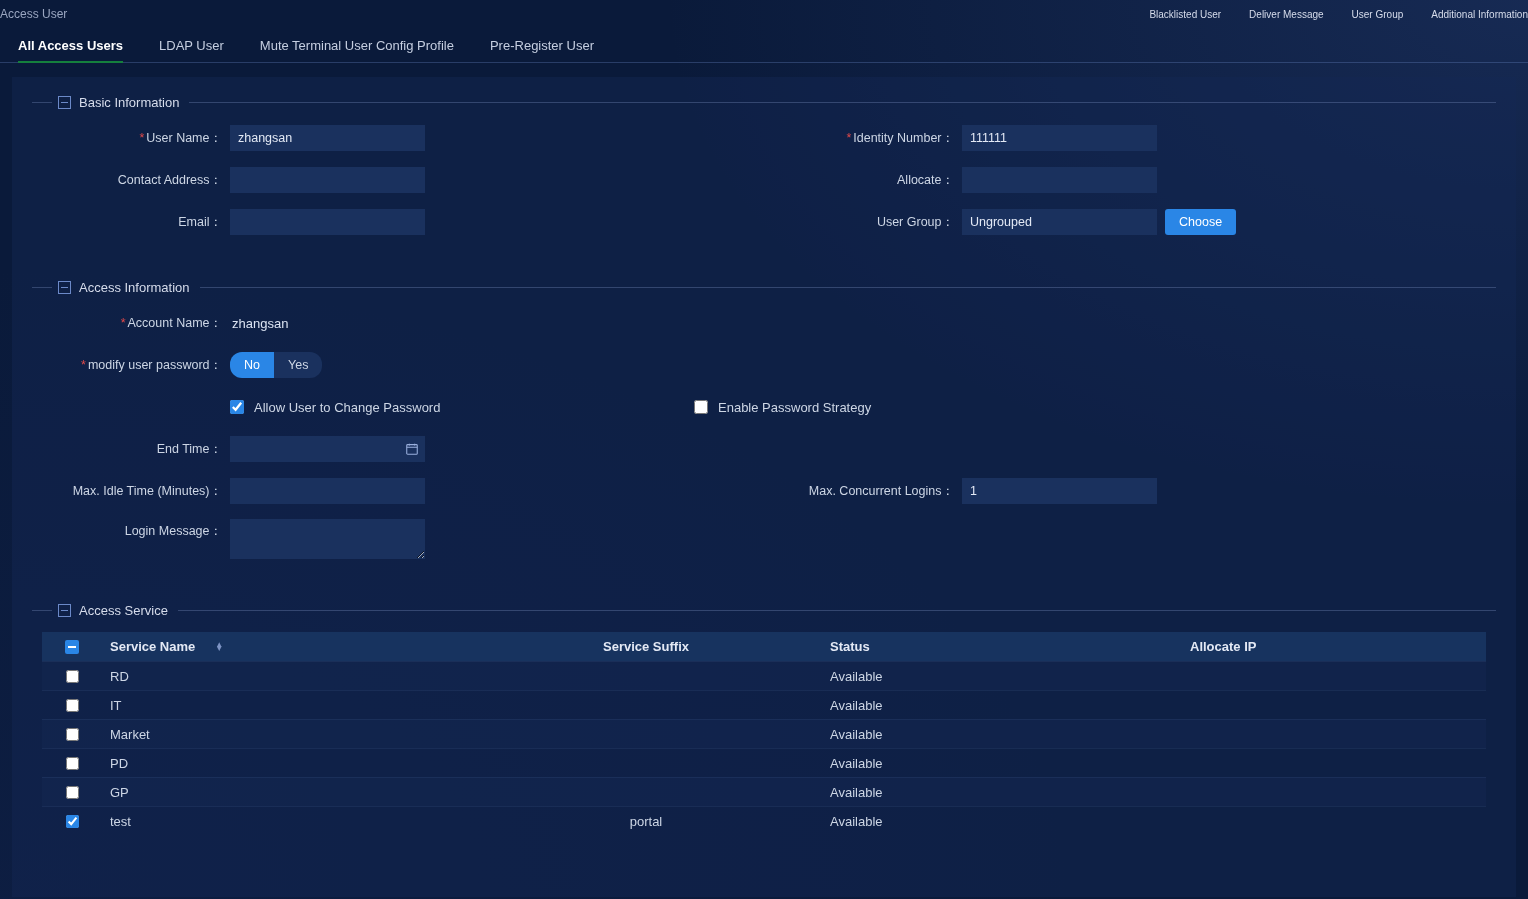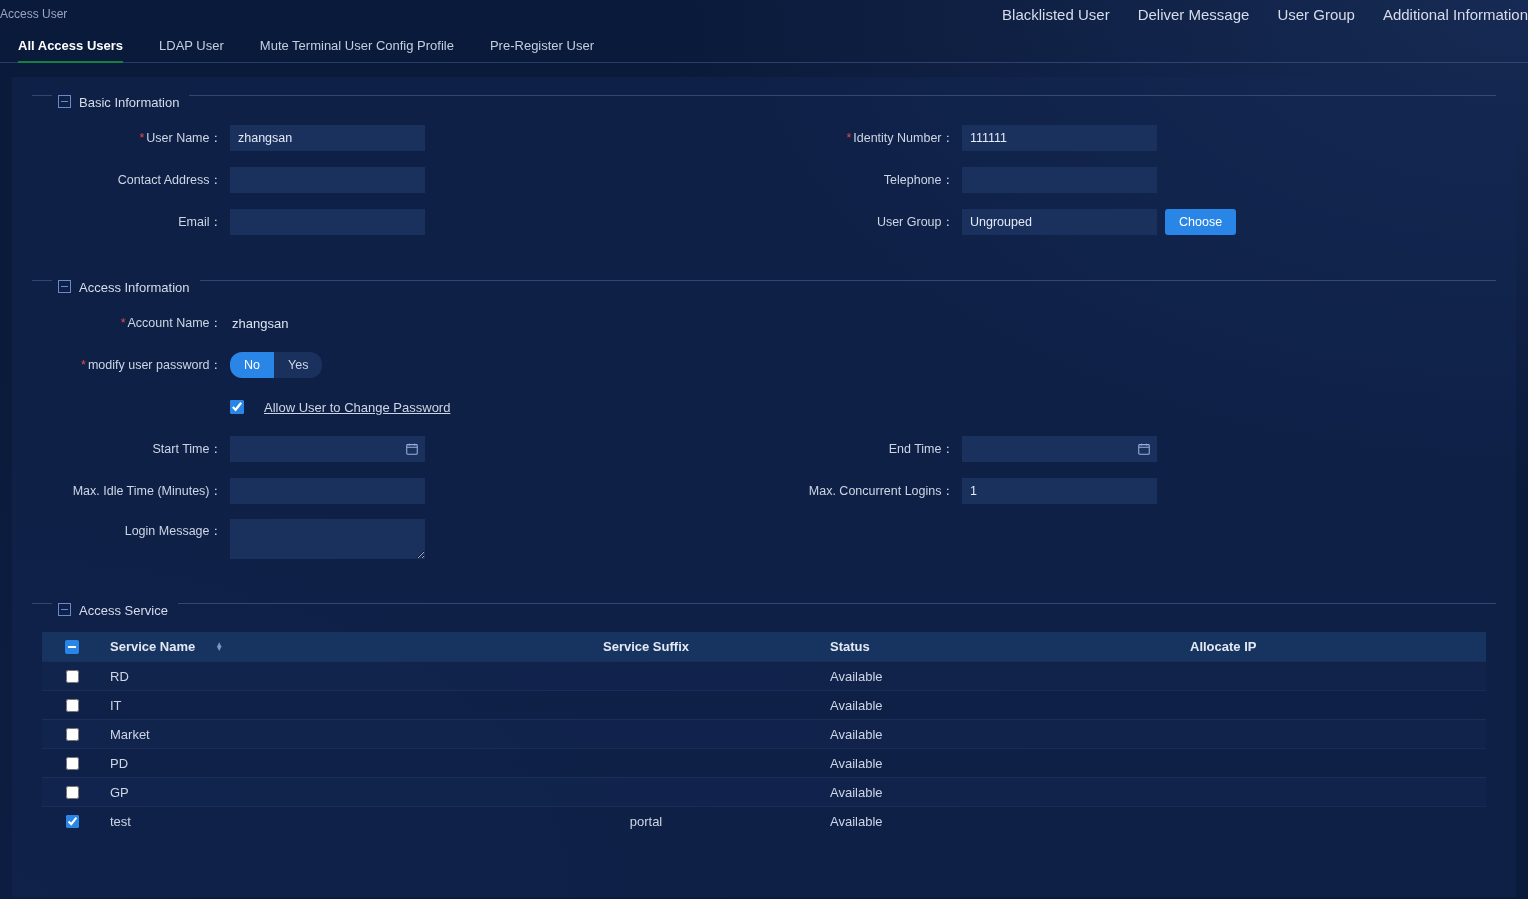--- a/index.html
+++ b/index.html
@@ -15,21 +15,21 @@
 }
 .topbar {
   display: flex;
   justify-content: space-between;
   align-items: center;
   height: 28px;
   padding: 0 0;
 }
 .topbar .title { color: #9aa6c0; font-size: 12px; }
 .topbar-links { display: flex; gap: 28px; }
-.topbar-links a { color: #d6dceb; font-size: 15px; text-decoration: none; cursor: pointer; }
+.topbar-links a { color: #d6dceb; font-size: 10px; text-decoration: none; cursor: pointer; }
 .tabs {
   display: flex;
   gap: 36px;
   padding: 0 18px;
   border-bottom: 1px solid rgba(100,130,190,0.35);
 }
 .tab {
   padding: 10px 0 8px;
   color: #c5cee0;
   cursor: pointer;
@@ -43,20 +43,21 @@
 }
 .canvas {
   background: rgba(20,40,85,0.45);
   margin: 14px 12px 0;
   padding: 18px 0 0;
   min-height: 820px;
 }
 .section { margin: 0 20px 30px; }
 .legend {
   display: flex;
+  align-items: center;
   color: #d6dceb;
   font-size: 13px;
   margin-bottom: 14px;
   position: relative;
 }
 .legend::before {
   content: "";
   flex: 0 0 20px;
   height: 1px;
   background: rgba(140,160,210,0.3);
@@ -115,21 +116,21 @@
   cursor: pointer;
   margin-left: 8px;
 }
 .static-val { color: #dbe3f2; padding-left: 2px; }
 .toggle { display: inline-flex; border-radius: 12px; overflow: hidden; }
 .toggle button {
   height: 26px; padding: 0 14px; border: none; cursor: pointer;
   background: #1a315e; color: #cdd6e5; font-size: 12.5px;
 }
 .toggle button.on { background: #2a86e6; color: #fff; }
-.chk { display: inline-flex; align-items: center; gap: 20px; cursor: pointer; text-decoration: underline; }
+.chk { display: inline-flex; align-items: center; gap: 10px; cursor: pointer; }
 .chk input { width: 14px; height: 14px; accent-color: #2a86e6; }
 .ta {
   width: 195px; height: 40px; background: #1a315e; border: none;
   color: #e3e9f5; padding: 4px 8px; font-size: 12.5px; resize: both;
 }
 
 .table { margin: 0 10px; }
 .th-row, .td-row { display: flex; align-items: center; height: 29px; }
 .th-row { background: #17335f; font-weight: 600; color: #e3e9f5; }
 .td-row { border-top: 1px solid rgba(100,130,190,0.12); }
@@ -185,21 +186,21 @@
         <input class="fld" value="111111" style="">
       </div>
     </div>
 
     <div class="row">
       <div class="col">
         <div class="label"><span>Contact Address：</span></div>
         <input class="fld" value="" style="">
       </div>
       <div class="col">
-        <div class="label"><span>Telephone：</span></div>
+        <div class="label"><span>Allocate：</span></div>
         <input class="fld" value="" style="">
       </div>
     </div>
 
     <div class="row">
       <div class="col">
         <div class="label"><span>Email：</span></div>
         <input class="fld" value="" style="">
       </div>
       <div class="col">
@@ -234,35 +235,29 @@
     </div>
 
     <div class="row">
       <div class="col">
         <div class="label"></div>
         <label class="chk">
           <input type="checkbox" checked="" style="">
           <span>Allow User to Change Password</span>
         </label>
       </div>
-    </div>
-
-    <div class="row">
-      <div class="col">
-        <div class="label"><span>Start Time：</span></div>
-        <span class="date">
-          <input class="fld" value="" style="">
-          <span class="cal-icon">
-            <svg class="cal-svg" viewBox="0 0 16 16">
-                <rect x="2" y="3" width="12" height="11" rx="1"></rect>
-                <path d="M2 6h12M5 2v2M11 2v2"></path>
-              </svg>
-          </span>
-        </span>
-      </div>
+      <div class="col">
+        <label class="chk" style="margin-left:-70px">
+          <input type="checkbox" style="">
+          <span>Enable Password Strategy</span>
+        </label>
+      </div>
+    </div>
+
+    <div class="row">
       <div class="col">
         <div class="label"><span>End Time：</span></div>
         <span class="date">
           <input class="fld" value="" style="">
           <span class="cal-icon">
             <svg class="cal-svg" viewBox="0 0 16 16">
                 <rect x="2" y="3" width="12" height="11" rx="1"></rect>
                 <path d="M2 6h12M5 2v2M11 2v2"></path>
               </svg>
           </span>

